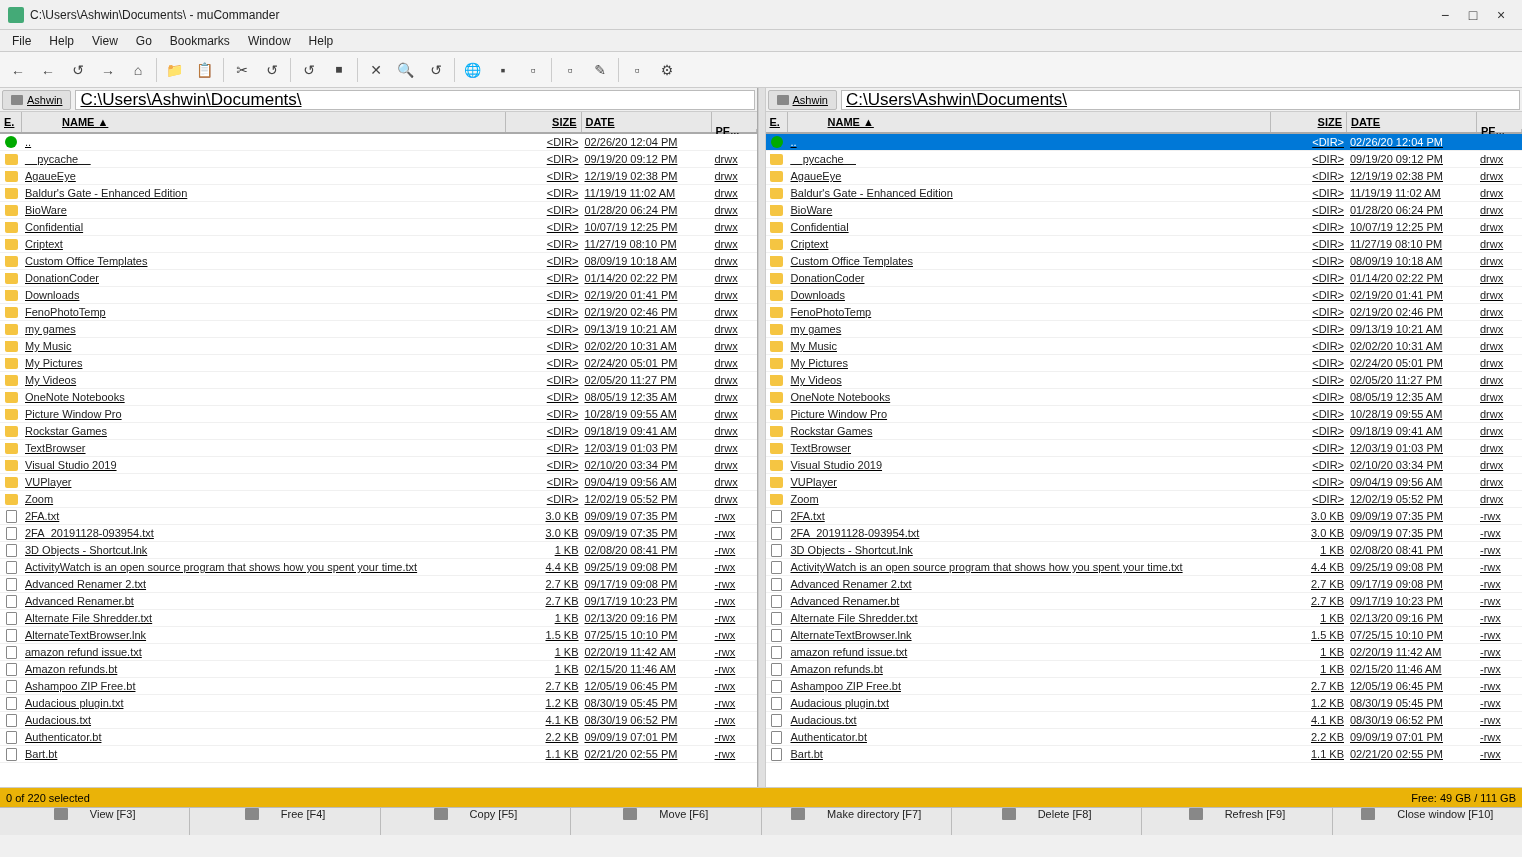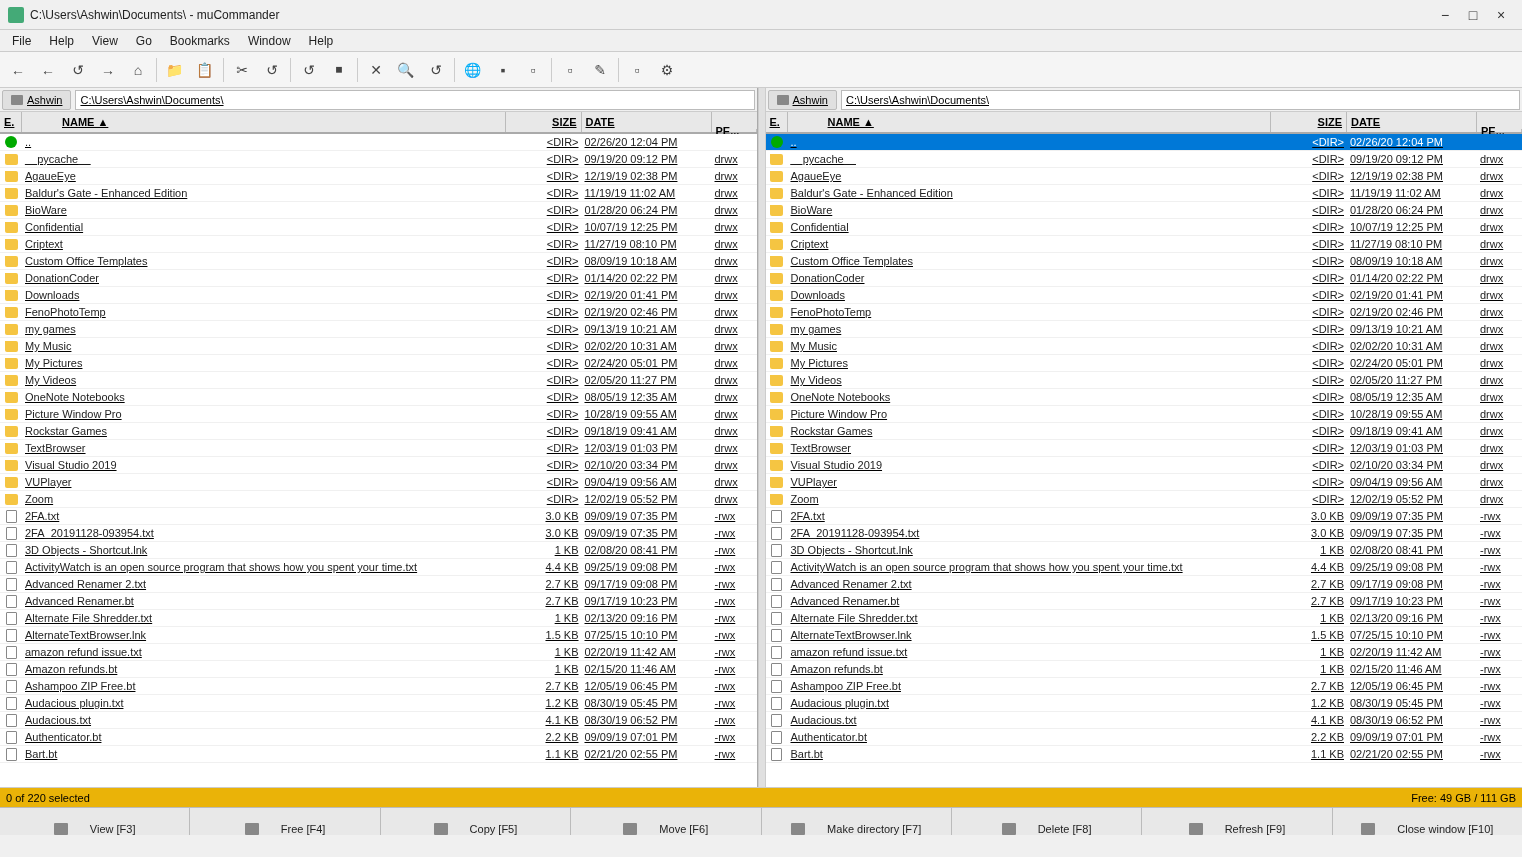--- a/index.html
+++ b/index.html
@@ -129,21 +129,21 @@
       width: 12px; height: 10px;
       background: #888;
       border-radius: 1px;
     }
     .panel-path-input {
       flex: 1;
       height: 20px;
       border: 1px solid #bbb;
       background: white;
       padding: 0 4px;
-      font-size: 11px;
+      font-size: 17px;
       margin: 2px;
     }
 
     
     .table-header {
       display: flex;
       background: #e8e8e8;
       border-bottom: 2px solid #aaa;
       height: 22px;
     }
@@ -245,21 +245,21 @@
       display: flex;
     }
     .bottom-btn {
       flex: 1;
       border: none;
       border-right: 1px solid #bbb;
       background: #e8e8e8;
       cursor: pointer;
       font-size: 11px;
       display: flex;
-      align-items: flex-end;
+      align-items: flex-start;
       justify-content: center;
       gap: 22px;
       color: #222;
     }
     .bottom-btn:last-child { border-right: none; }
     .btn-icon {
       width: 14px; height: 12px;
       background: #888;
       border-radius: 1px;
       display: inline-block;

